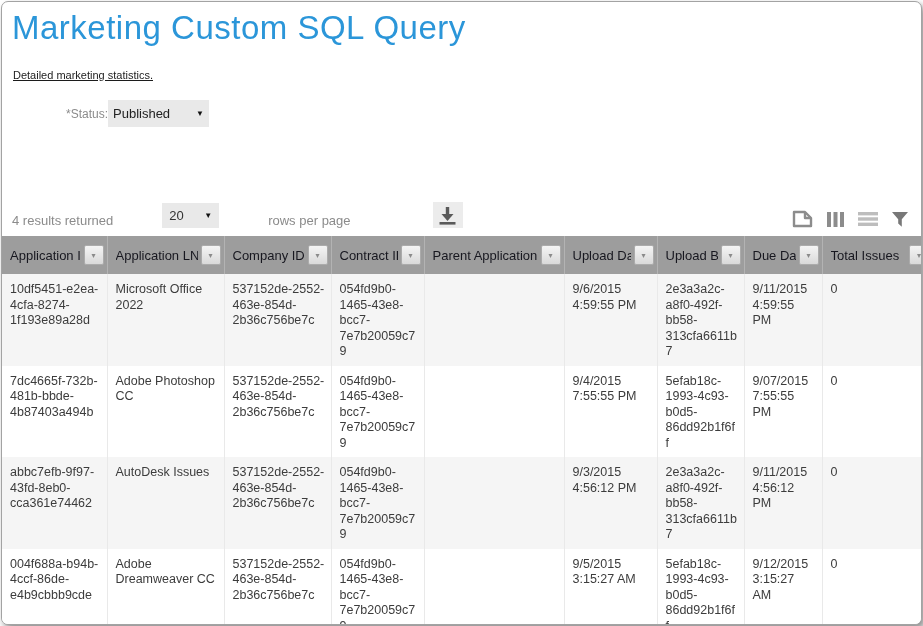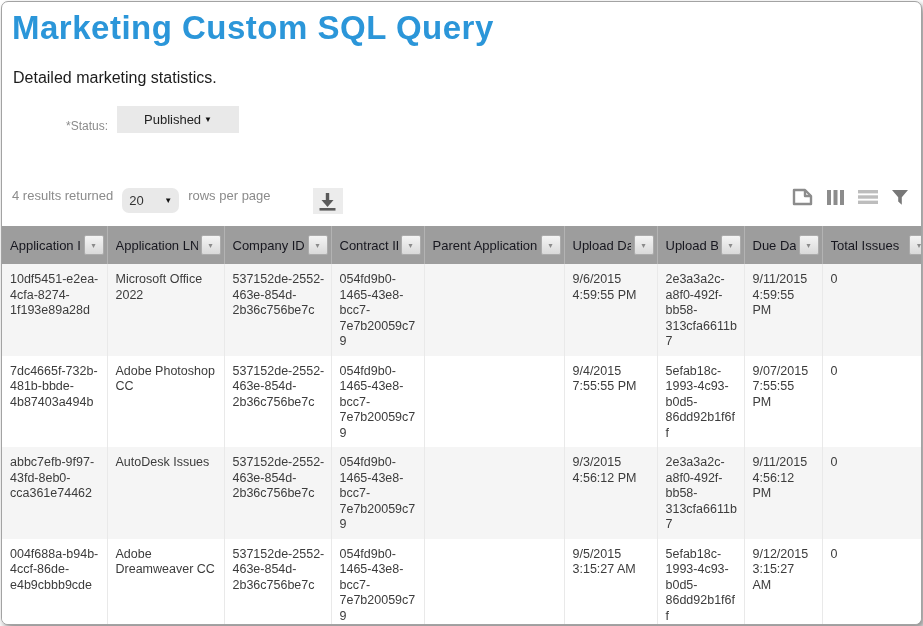--- a/index.html
+++ b/index.html
@@ -15,78 +15,79 @@
     margin: 1px;
     border: 1px solid #a3a3a3;
     border-radius: 7px;
     box-shadow: 3px 4px 7px rgba(0,0,0,.45);
     background: #fff;
     overflow: hidden;
   }
   .page-title {
     margin: 6px 0 0 10px;
     font-size: 33px;
-    font-weight: 700;
+    font-weight: 400;
     color: #2b96d9;
     line-height: 40px;
     letter-spacing: .5px;
   }
   .subtitle {
     margin: 21px 0 0 11px;
-    font-size: 16px;
+    font-size: 11px;
     color: #1c1c1c;
+    text-decoration: underline;
   }
   .form-row {
     margin-top: 19px;
     display: flex;
-    align-items: flex-end;
+    align-items: center;
   }
   .form-label {
     width: 106px;
     text-align: right;
     font-size: 12px;
     color: #8b8b8b;
   }
   .select-box {
-    margin-left: 9px;
-    width: 122px;
+    width: 101px;
     height: 27px;
     background: #e9e9e9;
     display: inline-flex;
     align-items: center;
     justify-content: space-between;
-    padding: 0 27px;
+    padding: 0 5px;
     font-size: 13px;
     color: #222;
     cursor: pointer;
   }
   .select-caret { font-size: 8px; color: #111; }
   .buttons-row { margin: 44px 0 0 16px; display: flex; }
   .btn {
     height: 37px;
     border: none;
     border-radius: 5px;
     color: #fff;
     font-size: 16px;
     font-family: inherit;
     padding: 0 21px;
     box-shadow: 1px 2px 3px rgba(0,0,0,.4);
     cursor: pointer;
   }
   .btn-update { background: #1580c4; margin-right: 15px; }
   .btn-delete { background: #6e6e6e; }
   .results-bar {
-    margin: 11px 12px 0 10px;
+    margin: 27px 12px 0 10px;
     height: 30px;
     display: flex;
-    align-items: flex-start;
+    align-items: flex-end;
     font-size: 13px;
     color: #8b8b8b;
-  }
-  .page-size { margin: 0 9px; width: 57px; height: 25px; padding: 0 7px; border-radius: 7px; }
+    gap: 40px;
+  }
+  .page-size { margin: 0 9px; width: 57px; height: 25px; padding: 0 7px; }
   .download-btn {
     margin-left: 42px;
     width: 30px; height: 26px;
     background: #ececec;
     border: none;
     display: flex; align-items: center; justify-content: center;
     cursor: pointer;
   }
   .view-tools { margin-left: auto; display: flex; align-items: center; gap: 13px; }
   .tool-btn {

